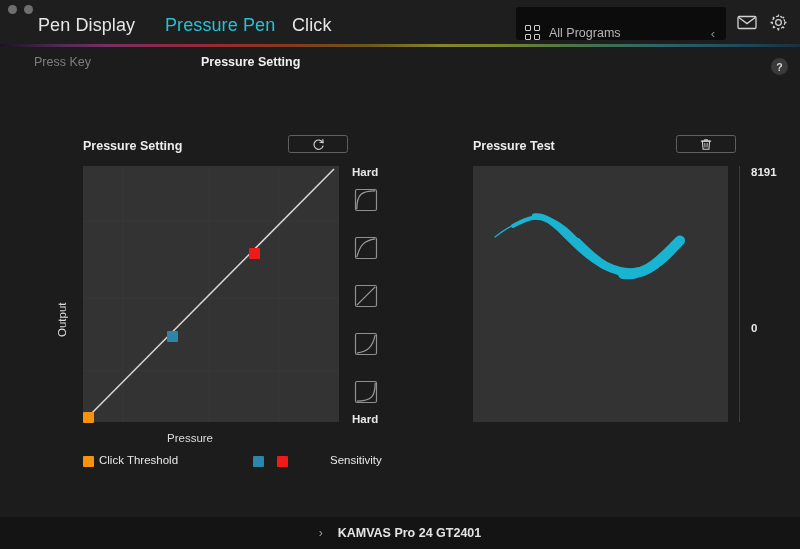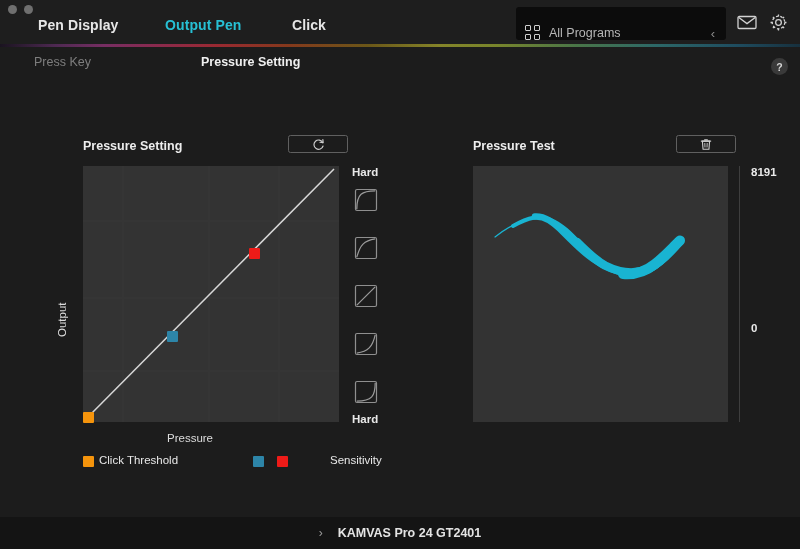--- a/index.html
+++ b/index.html
@@ -15,21 +15,21 @@
   
   .topbar {
     position:absolute; left:0; top:0; width:800px; height:44px;
     background:#1e1e1e;
   }
   .winctl { position:absolute; left:8px; top:5px; display:flex; gap:7px; }
   .winctl .dot { width:9px; height:9px; border-radius:50%; background:#6f6f6f; }
 
   .topnav { position:absolute; left:0; top:10px; height:30px; display:flex; align-items:center; }
   .topnav .navitem {
-    font-size:14px; font-weight:bold; color:#e6e6e6;
+    font-size:18px; font-weight:normal; color:#e6e6e6;
     padding:0 10px; white-space:nowrap; letter-spacing:.1px;
   }
   .topnav .navitem.pos0 { position:absolute; left:28px; }
   .topnav .navitem.pos1 { position:absolute; left:155px; color:#27c0d4; }
   .topnav .navitem.pos2 { position:absolute; left:282px; }
 
   .progsel {
     position:absolute; left:516px; top:7px; width:210px; height:33px;
     background:#0c0c0c; border-radius:3px; display:flex; align-items:flex-end;
     padding:0 9px;
@@ -130,21 +130,21 @@
 <div id="app">
 
   <div class="topbar">
     <div class="winctl">
       <span class="dot"></span>
       <span class="dot"></span>
     </div>
 
     <div class="topnav">
       <div class="navitem pos0">Pen Display</div>
-      <div class="navitem pos1">Output Pen</div>
+      <div class="navitem pos1">Pressure Pen</div>
       <div class="navitem pos2">Click</div>
     </div>
 
     <div class="progsel">
       <span class="grid-icon">
         <i></i>
           <i></i>
           <i></i>
           <i></i>
       </span>

